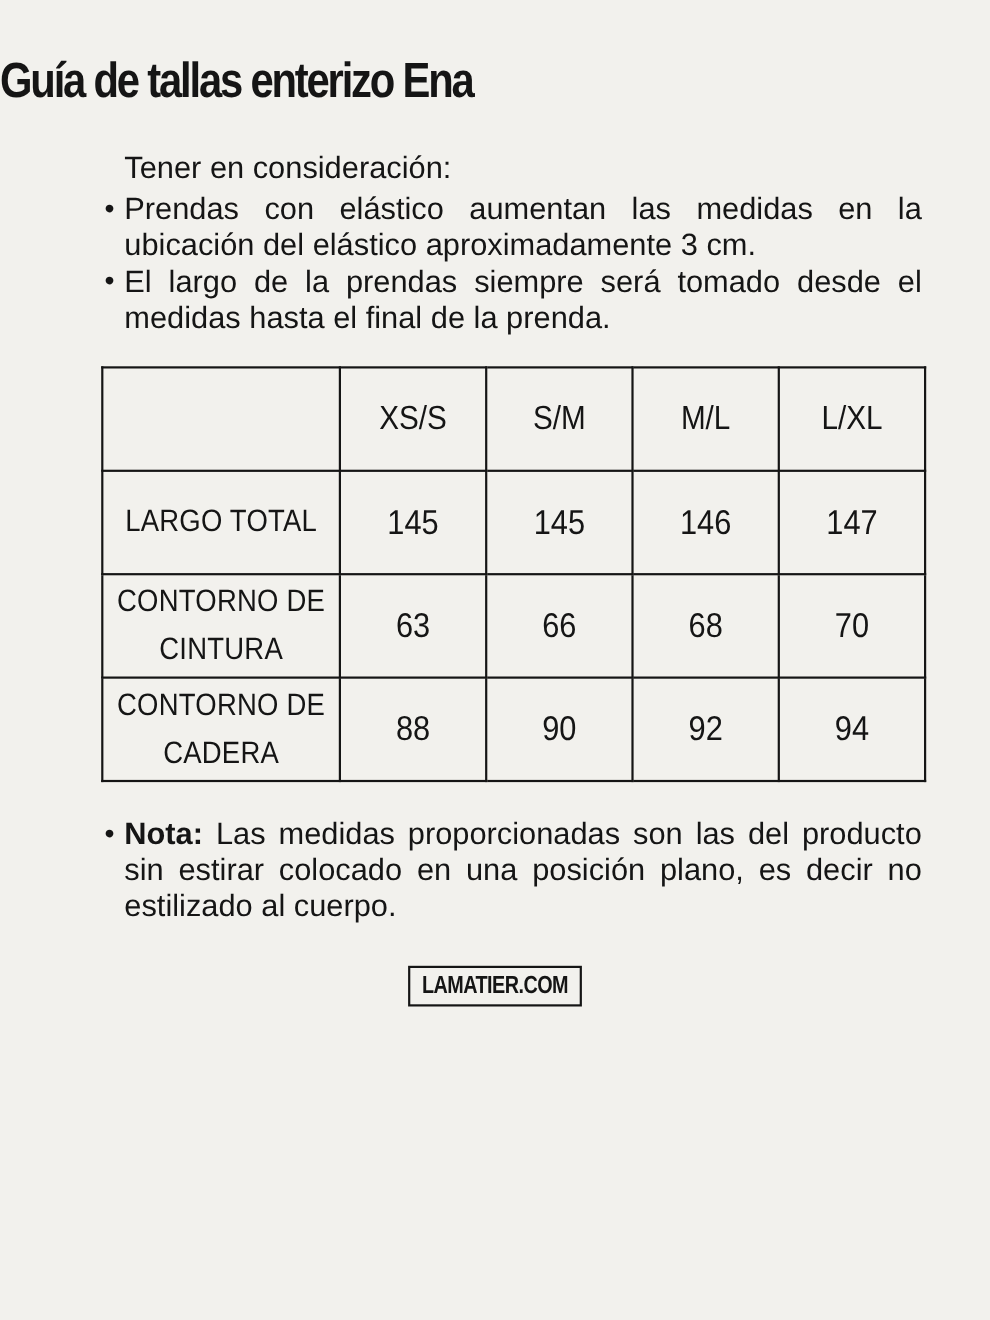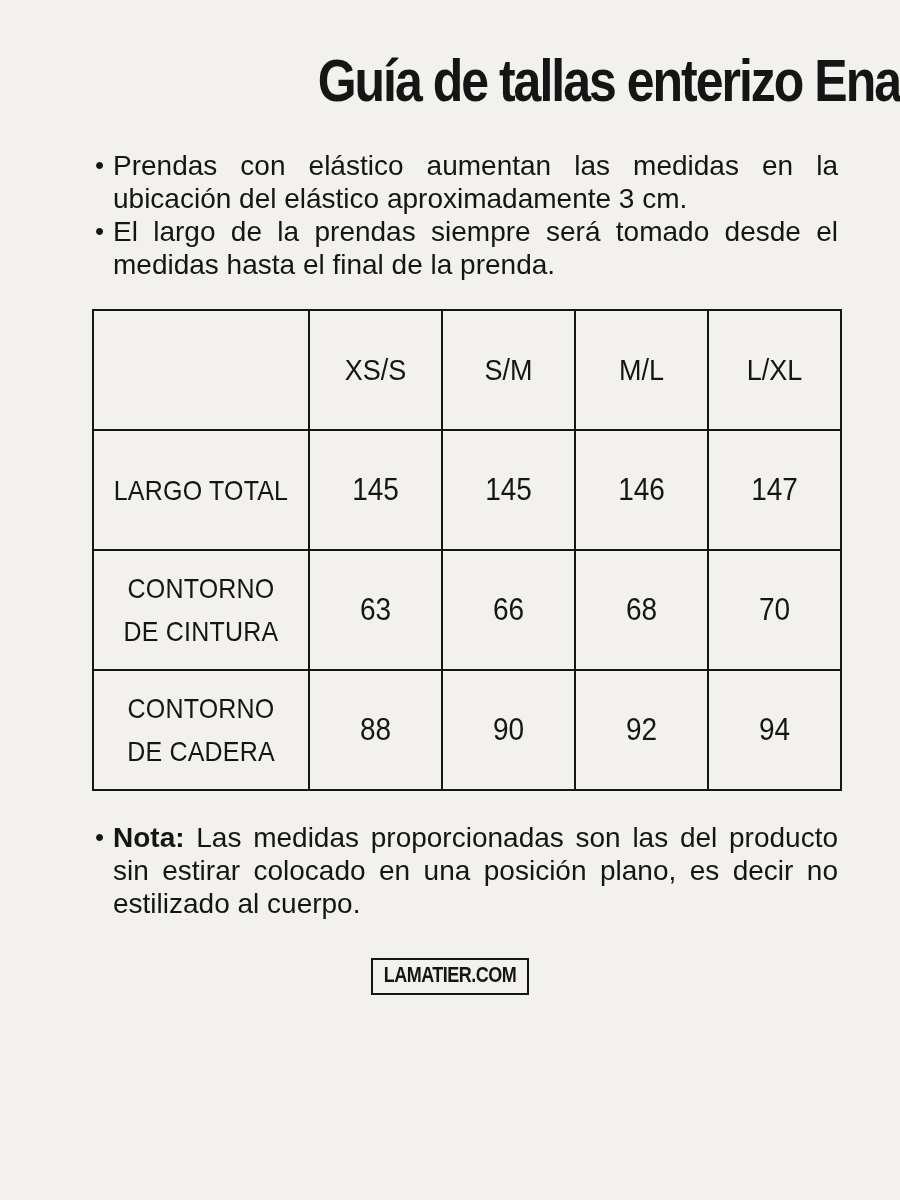--- a/index.html
+++ b/index.html
@@ -8,22 +8,22 @@
     width:900px;height:1200px;
     background:#F2F1ED;
     color:#151515;
     font-family:"Liberation Sans", sans-serif;
     overflow:hidden;
     box-sizing:border-box;
   }
   
   h1.title{
     margin:54px 0 0 0;
-    text-align:right;
-    font-size:50px;
+    text-align:left;
+    font-size:38px;
     font-weight:800;
     letter-spacing:-2px;
     line-height:1.1;
   }
   .stretch-tall{display:inline-block;transform:scaleY(1.18);transform-origin:center;}
   
   .intro{margin:40px 62px 0 95px;font-size:28px;line-height:33px;}
   .intro-heading{margin:0 0 4px 18px;}
   ul.bullets{list-style:none;margin:0;padding:0;}
   ul.bullets li{display:flex;align-items:flex-start;}
@@ -34,21 +34,21 @@
     border-collapse:collapse;
     table-layout:fixed;
     width:748px;
     margin:28px 0 0 92px;
     background:transparent;
   }
   table.size-table th,
   table.size-table td{
     border:2px solid #151515;
     height:92px;
-    padding:13px;
+    padding:0;
     text-align:center;
     vertical-align:middle;
     font-weight:normal;
   }
   .cell-txt{display:inline-block;transform:scaleY(1.12);transform-origin:center;}
   th.size-head .cell-txt{font-size:27px;}
   td.value-cell .cell-txt{font-size:28px;}
   th.rowlabel .cell-txt{
     font-size:25px;
     max-width:198px;
@@ -77,20 +77,21 @@
   }
 </style>
 </head>
 <body>
 
 <div class="page">
 
   <h1 class="title"><span class="stretch-tall">Guía de tallas enterizo Ena</span></h1>
 
   <div class="intro">
+    <p class="intro-heading">Tener en consideración:</p>
     <ul class="bullets">
         <li>
           <span class="dot">•</span>
           <span class="btext">Prendas con elástico aumentan las medidas en la ubicación del elástico aproximadamente 3 cm.</span>
         </li>
         <li>
           <span class="dot">•</span>
           <span class="btext">El largo de la prendas siempre será tomado desde el medidas hasta el final de la prenda.</span>
         </li>
       </ul>

